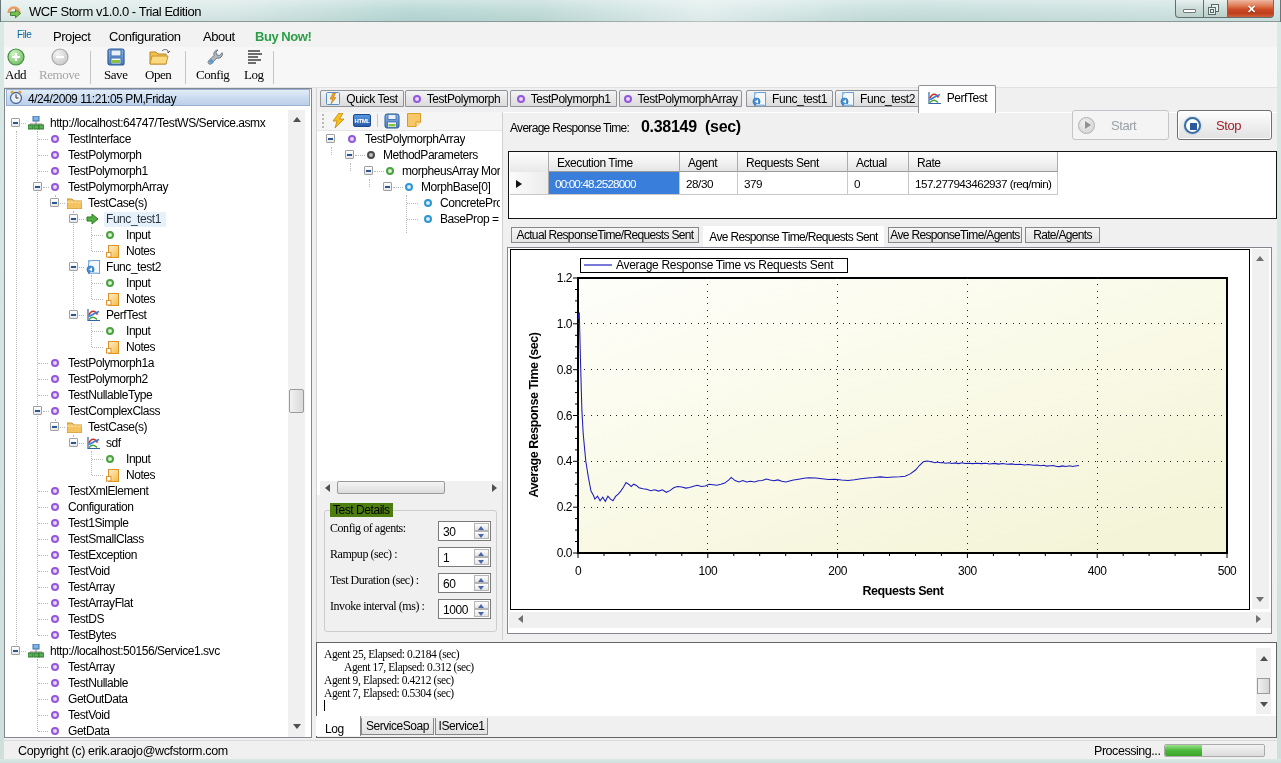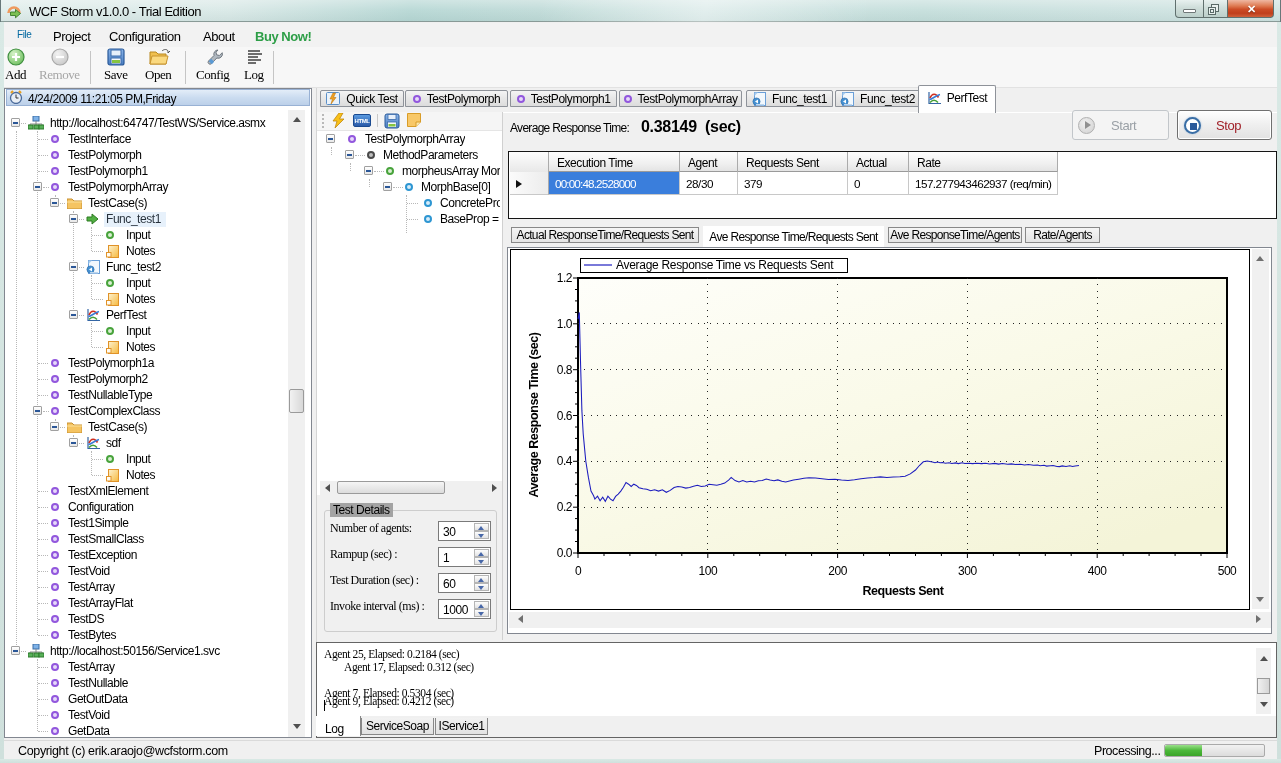--- a/index.html
+++ b/index.html
@@ -531,22 +531,22 @@
 <div class="row" style="left:424px;top:211px;">
     <span style="display:inline-block;width:8px;height:8px;border-radius:50%;background:#d6ecfa;border:2px solid #2e96d2;"></span>
   </div>
 <div class="row" style="left:440px;top:211px;overflow:hidden;max-width:60px;">BaseProp =</div>
 <div class="sb" style="left:320px;top:481px;width:182px;height:14px;"></div>
 <div class="sbarrow" style="left:325px;top:484px;border-top:4px solid transparent;border-bottom:4px solid transparent;border-right:5px solid #505050;"></div>
 <div class="sbarrow" style="left:492px;top:484px;border-top:4px solid transparent;border-bottom:4px solid transparent;border-left:5px solid #505050;"></div>
 <div class="abs" style="left:337px;top:481px;width:108px;height:13px;border:1px solid #9a9a9a;border-radius:2px;background:linear-gradient(#f5f5f5,#dcdcdc);"></div>
 <div class="abs" style="left:317px;top:495px;width:185px;height:145px;background:#f0f0f0;"></div>
 <div class="abs" style="left:324px;top:510px;width:173px;height:122px;border:1px solid #cdcdcd;border-radius:3px;"></div>
-<div class="abs" style="left:330px;top:503px;background:#a3a3a3;padding:0 3px;">Test Details</div>
-<div class="lbl" style="left:330px;top:521px;">Number of agents:</div>
+<div class="abs" style="left:330px;top:503px;background:#4d7c0f;padding:0 3px;">Test Details</div>
+<div class="lbl" style="left:330px;top:521px;">Config of agents:</div>
 <div class="spin" style="left:438px;top:521px;">
       <span class="v">30</span>
       <span class="btns">
        <span class="b" style="top:0;"></span>
       <span class="b" style="top:8px;"></span>
        <span class="sbarrow" style="left:4px;top:2.5px;border-left:3.5px solid transparent;border-right:3.5px solid transparent;border-bottom:4px solid #4868a8;"></span>
        <span class="sbarrow" style="left:4px;top:10.5px;border-left:3.5px solid transparent;border-right:3.5px solid transparent;border-top:4px solid #4868a8;"></span>
       </span>
   </div>
 <div class="lbl" style="left:330px;top:547px;">Rampup (sec) :</div>
@@ -720,21 +720,21 @@
 <div class="sb" style="left:1252px;top:249px;width:17px;height:360px;"></div>
 <div class="sbarrow" style="left:1256px;top:256px;border-left:4px solid transparent;border-right:4px solid transparent;border-bottom:5px solid #707070;"></div>
 <div class="sbarrow" style="left:1256px;top:597px;border-left:4px solid transparent;border-right:4px solid transparent;border-top:5px solid #707070;"></div>
 <div class="sb" style="left:509px;top:612px;width:762px;height:16px;"></div>
 <div class="sbarrow" style="left:518px;top:615px;border-top:4px solid transparent;border-bottom:4px solid transparent;border-right:5px solid #707070;"></div>
 <div class="sbarrow" style="left:1256px;top:615px;border-top:4px solid transparent;border-bottom:4px solid transparent;border-left:5px solid #707070;"></div>
 <div class="abs" style="left:316px;top:642px;width:961px;height:96px;background:#f0f0f0;border:1px solid #646464;"></div>
 <div class="abs" style="left:317px;top:643px;width:959px;height:73px;background:#fff;"></div>
 <div class="lbl" style="left:324px;top:648px;font-size:11.5px;letter-spacing:-0.4px;">Agent 25, Elapsed: 0.2184 (sec)</div>
 <div class="lbl" style="left:324px;top:661px;font-size:11.5px;letter-spacing:-0.4px;margin-left:20px;">Agent 17, Elapsed: 0.312 (sec)</div>
-<div class="lbl" style="left:324px;top:674px;font-size:11.5px;letter-spacing:-0.4px;margin-top:21px;">Agent 9, Elapsed: 0.4212 (sec)</div>
+<div class="lbl" style="left:324px;top:674px;font-size:11.5px;letter-spacing:-0.4px;">Agent 9, Elapsed: 0.4212 (sec)</div>
 <div class="lbl" style="left:324px;top:687px;font-size:11.5px;letter-spacing:-0.4px;">Agent 7, Elapsed: 0.5304 (sec)</div>
 <div class="abs" style="left:324px;top:700px;width:1px;height:11px;background:#000;"></div>
 <div class="sb" style="left:1256px;top:648px;width:15px;height:66px;"></div>
 <div class="sbarrow" style="left:1260px;top:656px;border-left:4px solid transparent;border-right:4px solid transparent;border-bottom:5px solid #505050;"></div>
 <div class="sbarrow" style="left:1260px;top:702px;border-left:4px solid transparent;border-right:4px solid transparent;border-top:5px solid #505050;"></div>
 <div class="abs" style="left:1257px;top:678px;width:13px;height:16px;border:1px solid #9a9a9a;background:linear-gradient(90deg,#f0f0f0,#d5d5d5);"></div>
 <div class="abs" style="left:316px;top:716px;width:45px;height:20px;background:#fff;border-right:1px solid #888;z-index:2;">
     <span style="position:absolute;left:9px;top:6px;">Log</span>
   </div>
 <div class="abs" style="left:361px;top:718px;width:73px;height:17px;border:1px solid #888;border-top:none;background:linear-gradient(#f2f2f2,#e2e2e2);text-align:center;padding-top:1px;">ServiceSoap</div>

